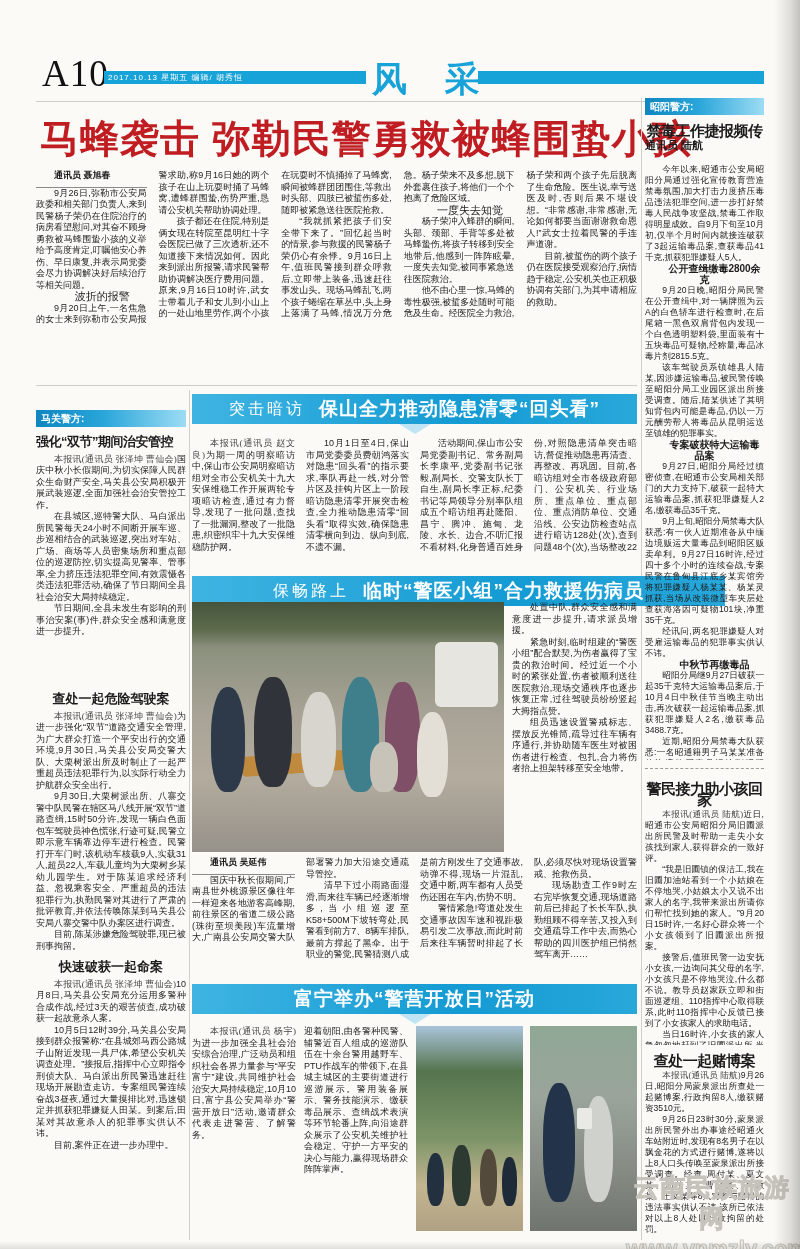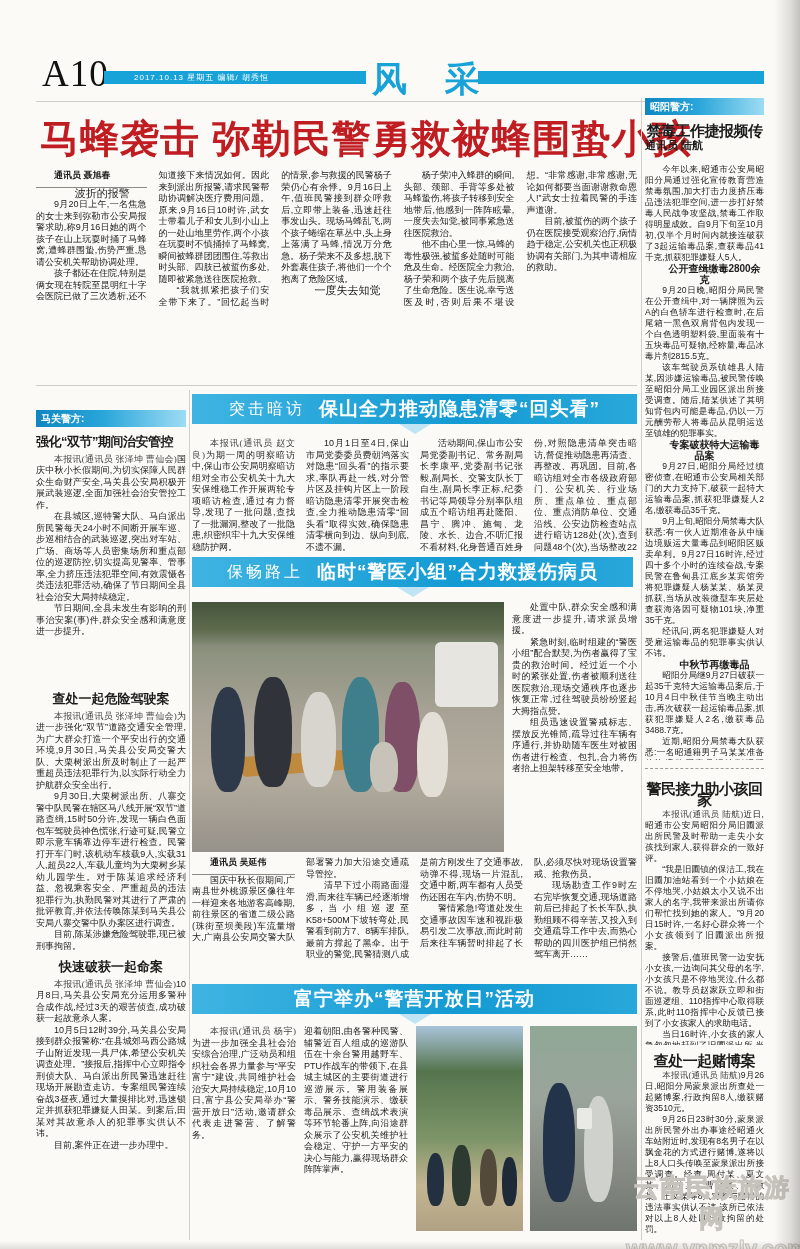--- a/index.html
+++ b/index.html
@@ -2,21 +2,21 @@
 <html><head>
 <meta charset="utf-8">
 <style>
   html,body{margin:0;padding:0;background:#e9e7e3;}
   #page{position:relative;width:800px;height:1249px;background:#fbfaf7;overflow:hidden;
         font-family:"Liberation Sans","DejaVu Sans",sans-serif;color:#1c1c1c;}
   
   .a10{position:absolute;left:42px;top:52px;font-family:"Liberation Serif","DejaVu Serif",serif;
        font-size:37px;color:#111;letter-spacing:1px;}
   .date-bar{position:absolute;left:104px;top:71px;width:262px;height:13px;background:#17a2d8;
-            color:#fff;font-size:8px;line-height:13px;padding-left:30px;box-sizing:border-box;letter-spacing:1px;}
+            color:#fff;font-size:8px;line-height:13px;padding-left:4px;box-sizing:border-box;letter-spacing:1px;}
   .sec-title{position:absolute;left:372px;top:56px;font-size:35px;font-weight:bold;color:#17a2d8;letter-spacing:14px;}
   .hdr-bar2{position:absolute;left:478px;top:71px;width:286px;height:13px;background:#17a2d8;}
   .hdr-rule{position:absolute;left:36px;top:101px;width:728px;height:1px;background:#cfcdc8;}
   
   .vrule{position:absolute;width:1px;background:#d2d0cb;}
   .hrule{position:absolute;height:1px;background:#cfcdc8;}
   
   .main-hl{position:absolute;left:40px;top:112px;width:598px;text-align:center;font-size:39px;
            font-weight:900;color:#c01d22;letter-spacing:1px;white-space:nowrap;}
   .main-art{position:absolute;left:36px;top:170px;width:601px;height:213px;overflow:hidden;
@@ -38,21 +38,21 @@
   
   .center{position:absolute;left:192px;top:388px;width:445px;height:852px;}
   .banner{position:relative;height:30px;background:linear-gradient(90deg,#3fb4e2 0%,#149bd3 60%,#28a7da 100%);
           display:flex;align-items:center;justify-content:center;gap:14px;color:#fff;}
   .banner:after{content:"";position:absolute;left:50%;bottom:-10px;margin-left:-16px;
                 border-left:16px solid transparent;border-right:16px solid transparent;border-top:10px solid #bfe5f5;}
   .banner .tag{font-family:"Liberation Serif","DejaVu Serif",serif;font-size:16px;letter-spacing:3px;}
   .banner .btitle{font-size:19px;font-weight:900;letter-spacing:1px;}
   .flow4{column-count:4;column-gap:11px;font-size:9px;line-height:11.5px;text-align:justify;overflow:hidden;}
   .s1-text{position:absolute;left:0;top:44px;width:445px;height:116px;}
-  .banner2{position:absolute;left:0;top:169px;width:441px;}
+  .banner2{position:absolute;left:0;top:188px;width:533px;}
   .photo-main{position:absolute;left:0;top:214px;width:312px;height:250px;overflow:hidden;
               background:linear-gradient(180deg,#66705c 0%,#8d927f 20%,#a8a396 45%,#b3ac9e 70%,#96918a 100%);}
   .ph-trees{position:absolute;left:0;top:0;width:100%;height:44px;
             background:linear-gradient(180deg,#46543c 0%,#5c6a4c 60%,rgba(110,120,96,0) 100%);}
   .blob{position:absolute;border-radius:45% 45% 40% 40%;}
   .side-col{position:absolute;left:320px;top:214px;width:125px;height:250px;overflow:hidden;
             font-size:9px;line-height:11.5px;text-align:justify;}
   .under-photo{position:absolute;left:0;top:469px;width:445px;height:116px;}
   .banner3{position:absolute;left:0;top:596px;width:445px;}
   .s3-content{position:absolute;left:0;top:638px;width:445px;height:214px;}
@@ -87,20 +87,21 @@
 
   <div class="a10">A10</div>
   <div class="date-bar">2017.10.13 星期五    编辑/ 胡秀恒</div>
   <div class="sec-title">风 采</div>
   <div class="hdr-bar2"></div>
   <div class="hdr-rule"></div>
 
   <div class="main-hl">马蜂袭击  弥勒民警勇救被蜂围蛰小孩</div>
   <div class="main-art art">
     <p class="byline">通讯员 聂旭春</p>
+    <p>9月26日,弥勒市公安局政委和相关部门负责人,来到民警杨子荣仍在住院治疗的病房看望慰问,对其奋不顾身勇救被马蜂围蛰小孩的义举给予高度肯定,叮嘱他安心养伤、早日康复,并表示局党委会尽力协调解决好后续治疗等相关问题。</p>
     <p class="subhead">波折的报警</p>
     <p>9月20日上午,一名焦急的女士来到弥勒市公安局报警求助,称9月16日她的两个孩子在山上玩耍时捅了马蜂窝,遭蜂群围蛰,伤势严重,恳请公安机关帮助协调处理。</p>
     <p>孩子都还在住院,特别是俩女现在转院至昆明红十字会医院已做了三次透析,还不知道接下来情况如何。因此来到派出所报警,请求民警帮助协调解决医疗费用问题。原来,9月16日10时许,武女士带着儿子和女儿到小山上的一处山地里劳作,两个小孩在玩耍时不慎捅掉了马蜂窝,瞬间被蜂群团团围住,等救出时头部、四肢已被蜇伤多处,随即被紧急送往医院抢救。</p>
     <p>“我就抓紧把孩子们安全带下来了。”回忆起当时的情景,参与救援的民警杨子荣仍心有余悸。9月16日上午,值班民警接到群众呼救后,立即带上装备,迅速赶往事发山头。现场马蜂乱飞,两个孩子蜷缩在草丛中,头上身上落满了马蜂,情况万分危急。杨子荣来不及多想,脱下外套裹住孩子,将他们一个个抱离了危险区域。</p>
     <p class="subhead">一度失去知觉</p>
     <p>杨子荣冲入蜂群的瞬间,头部、颈部、手背等多处被马蜂蛰伤,将孩子转移到安全地带后,他感到一阵阵眩晕,一度失去知觉,被同事紧急送往医院救治。</p>
     <p>他不由心里一惊,马蜂的毒性极强,被蜇多处随时可能危及生命。经医院全力救治,杨子荣和两个孩子先后脱离了生命危险。医生说,幸亏送医及时,否则后果不堪设想。“非常感谢,非常感谢,无论如何都要当面谢谢救命恩人!”武女士拉着民警的手连声道谢。</p>
     <p>目前,被蜇伤的两个孩子仍在医院接受观察治疗,病情趋于稳定,公安机关也正积极协调有关部门,为其申请相应的救助。</p>
   </div>
 

